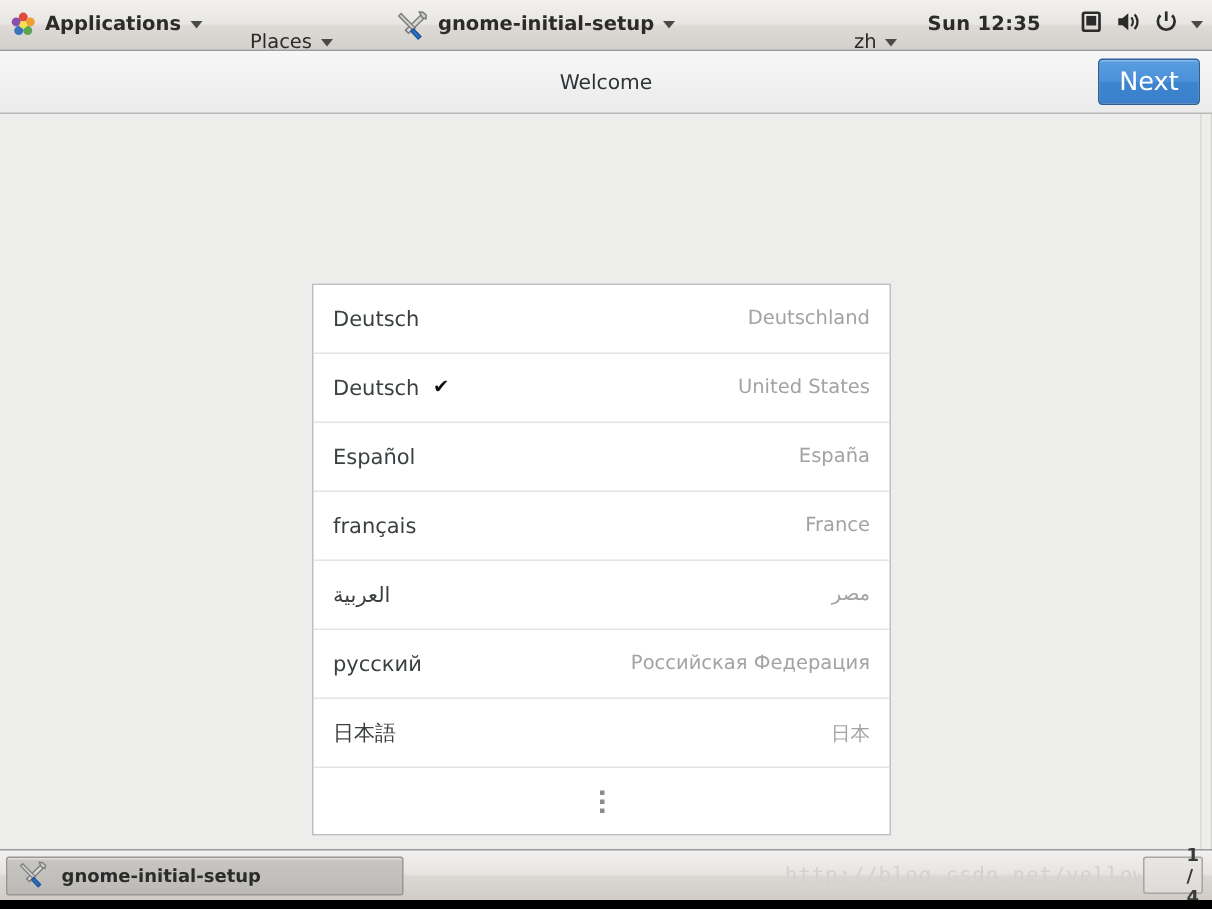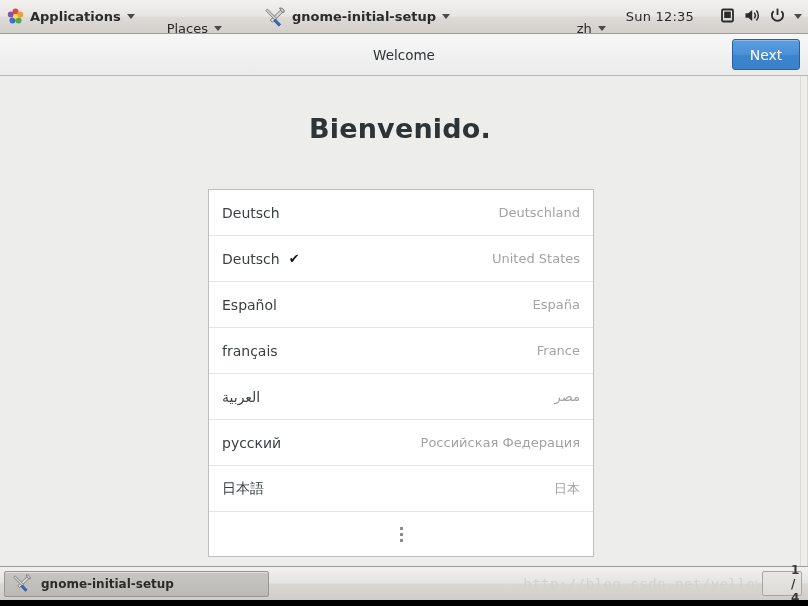--- a/index.html
+++ b/index.html
@@ -56,21 +56,21 @@
   
   .app-icon {
     width: 17px; height: 17px;
     position: relative;
     flex: 0 0 auto;
   }
 
   
   .tool-icon { width: 22px; height: 20px; flex: 0 0 auto; }
 
-  .clock { font-weight: normal; letter-spacing: 0.2px; }
+  .clock { font-weight: bold; letter-spacing: 0.2px; }
 
   .sys-icons { display: flex; align-items: center; gap: 9px; padding-right: 6px; }
 
   
   #app-header {
     position: absolute;
     left: 0; top: 34px;
     width: 808px;
     height: 42px;
     box-sizing: border-box;
@@ -89,21 +89,21 @@
     position: absolute;
     right: 8px;
     top: 5px;
     width: 68px;
     height: 31px;
     box-sizing: border-box;
     border: 1px solid #2a6099;
     border-radius: 3px;
     background: linear-gradient(to bottom, #5a9ee0 0%, #4a90d9 50%, #3d84cf 51%, #3a80cb 100%);
     color: #ffffff;
-    font-size: 14px;
+    font-size: 17px;
     display: flex;
     align-items: center;
     justify-content: center;
     box-shadow: inset 0 1px 0 rgba(255,255,255,0.30);
     cursor: pointer;
   }
 
   
   #content {
     position: absolute;
@@ -337,21 +337,20 @@
   </div>
 
   <div id="app-header">
     <div id="app-title">Welcome</div>
     <div id="next-button">Next</div>
   </div>
 
   <div id="content">
     <div id="scroll-track"></div>
 
-    <div id="welcome-heading">Bienvenido.</div>
 
     <div id="lang-list">
 
       <div class="lang-row">
         <span class="lang-name">
           <span>Deutsch</span>
         </span>
         <span class="lang-region">Deutschland</span>
       </div>
 

